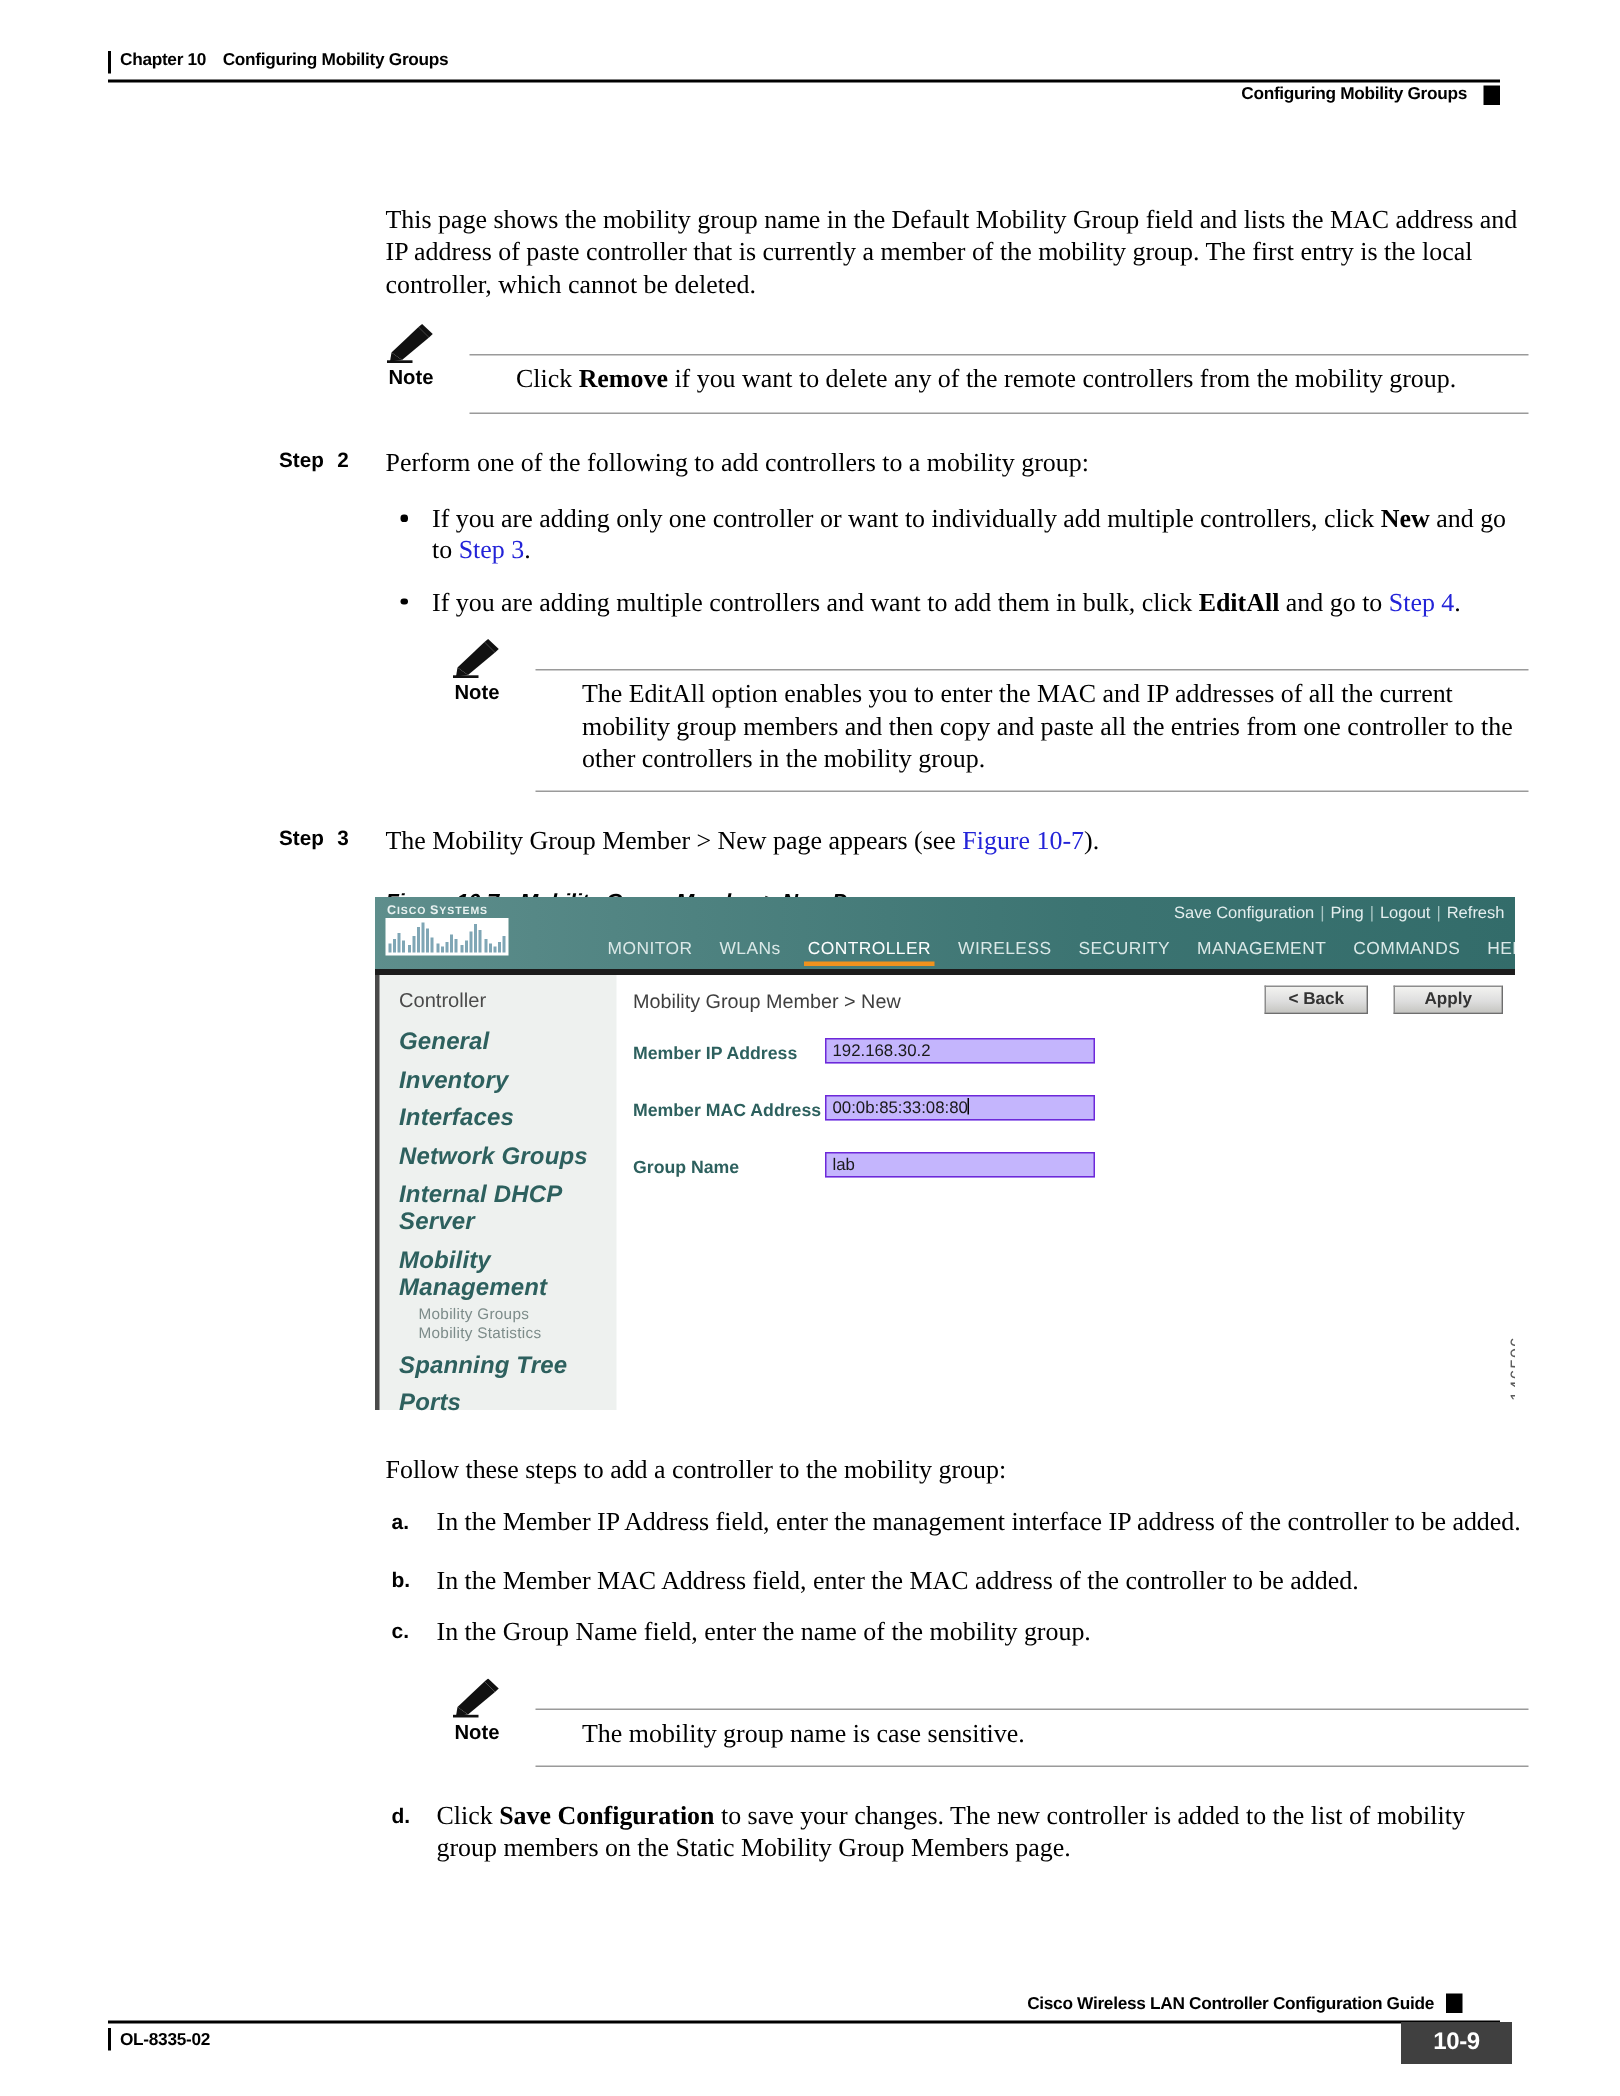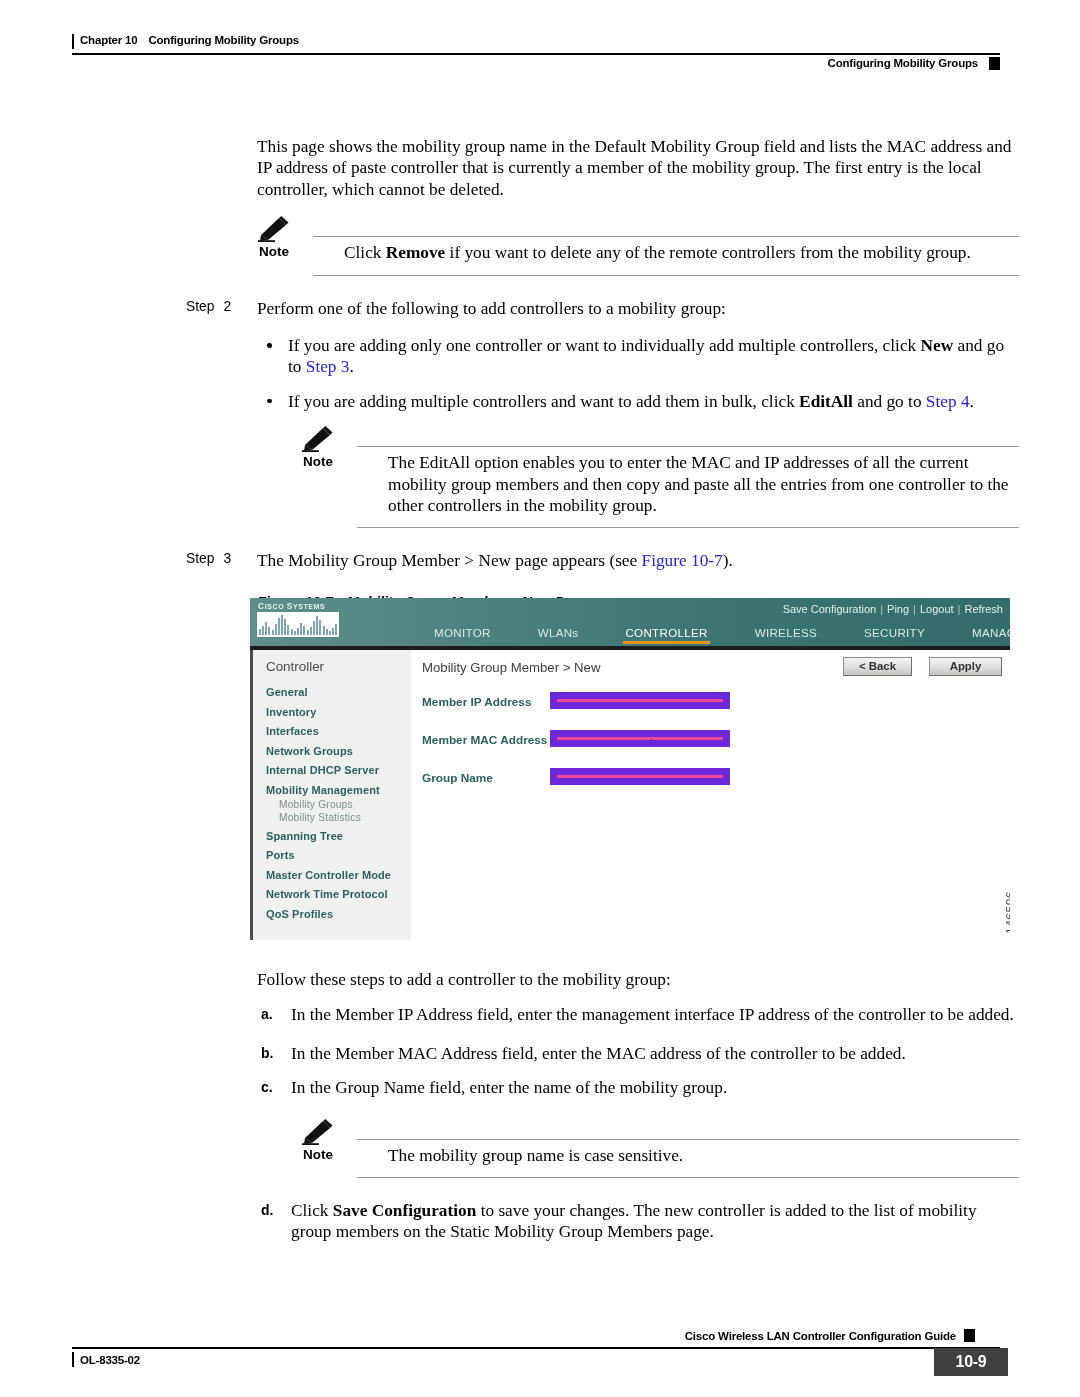--- a/index.html
+++ b/index.html
@@ -66,21 +66,21 @@
   .note-body{
     margin-left:87px;padding-top:26px;padding-bottom:12px;
     font-size:17.3px;line-height:21.4px;
   }
 
   
   .step{position:relative;margin:0 0 14px 0;}
   .step-label{
     position:absolute;left:-71px;top:1px;
     font-family:"Liberation Sans", sans-serif;
-    font-weight:normal;font-size:13.8px;white-space:nowrap;
+    font-weight:bold;font-size:13.8px;white-space:nowrap;
   }
   .step-label .sn{margin-left:9px;}
   .step-text{font-size:17.3px;line-height:21.4px;}
 
   
   .bullet{position:relative;padding-left:31px;margin:0 0 13px 0;
           font-size:17.3px;line-height:21.4px;}
   .bullet::before{
     content:"";position:absolute;left:10px;top:8px;
     width:4.5px;height:4.5px;background:#000;border-radius:50%;
@@ -136,37 +136,37 @@
     font-size:11px;color:#e4eeee;white-space:nowrap;
   }
   .topright span.sep{color:#a9c5c4;margin:0 4px;}
   .topright a{color:#e4eeee;text-decoration:none;}
   .navtabs{
     position:absolute;left:155px;bottom:2px;
     display:flex;align-items:flex-end;white-space:nowrap;
   }
   .navtab{
     position:relative;font-size:11.6px;color:#dbe9e8;
-    letter-spacing:0.3px;padding:0 0 5px 0;margin-right:18px;margin-left:29px;
+    letter-spacing:0.3px;padding:0 0 5px 0;margin-right:18px;
   }
   .navtab.active{color:#ffffff;}
   .navtab.active::after{
     content:"";position:absolute;left:-2px;right:-2px;bottom:0;height:3px;background:#f0921e;
   }
   .shot-rule{height:4px;background:#1c1c1c;}
   .shot-body{position:relative;height:294px;background:#ffffff;}
   .side{
     position:absolute;left:0;top:0;width:161px;height:290px;
     background:#eef1ef;border-left:3px solid #4a4a4a;box-sizing:border-box;
     padding:9px 0 0 13px;
   }
   .side-title{font-size:13.4px;color:#4a4a4a;margin-bottom:12px;}
   .side-item{
-    font-size:11px;font-weight:bold;color:#2d605e;
-    margin-bottom:7.5px;letter-spacing:0.1px;
+    font-size:16px;font-weight:bold;color:#2d605e;
+    margin-bottom:7.5px;letter-spacing:0.1px;font-style:italic;
   }
   .side-sub{
     font-size:10.2px;color:#7c8b89;margin:0 0 2px 13px;letter-spacing:0.2px;
   }
   .main{position:absolute;left:172px;top:0;right:0;height:290px;}
   .crumb{
     position:absolute;left:0;top:10px;font-size:13.2px;color:#3f3f3f;
   }
   .btn{
     position:absolute;top:7px;height:19px;line-height:17px;
@@ -177,21 +177,21 @@
   }
   .btn-back{right:98px;width:69px;}
   .btn-apply{right:8px;width:73px;}
   .frow{position:absolute;left:0;}
   .frow .flabel{
     position:absolute;left:0;top:3px;
     font-size:11.8px;font-weight:bold;color:#2d605e;white-space:nowrap;
   }
   .frow .finput{
     position:absolute;height:17px;
-    border:7px solid #6d28d9;background:#ec4899;
+    border:1px solid #6d28d9;background:#c4b5fd;
     font-family:"Liberation Sans", sans-serif;
     font-size:11.2px;color:#1a1a1a;
     padding:0 0 0 4px;line-height:17px;box-sizing:border-box;
     white-space:nowrap;overflow:hidden;
   }
   .caret{
     display:inline-block;width:1px;height:11px;background:#000;
     vertical-align:-1px;margin-left:0px;
   }
   .figid{

